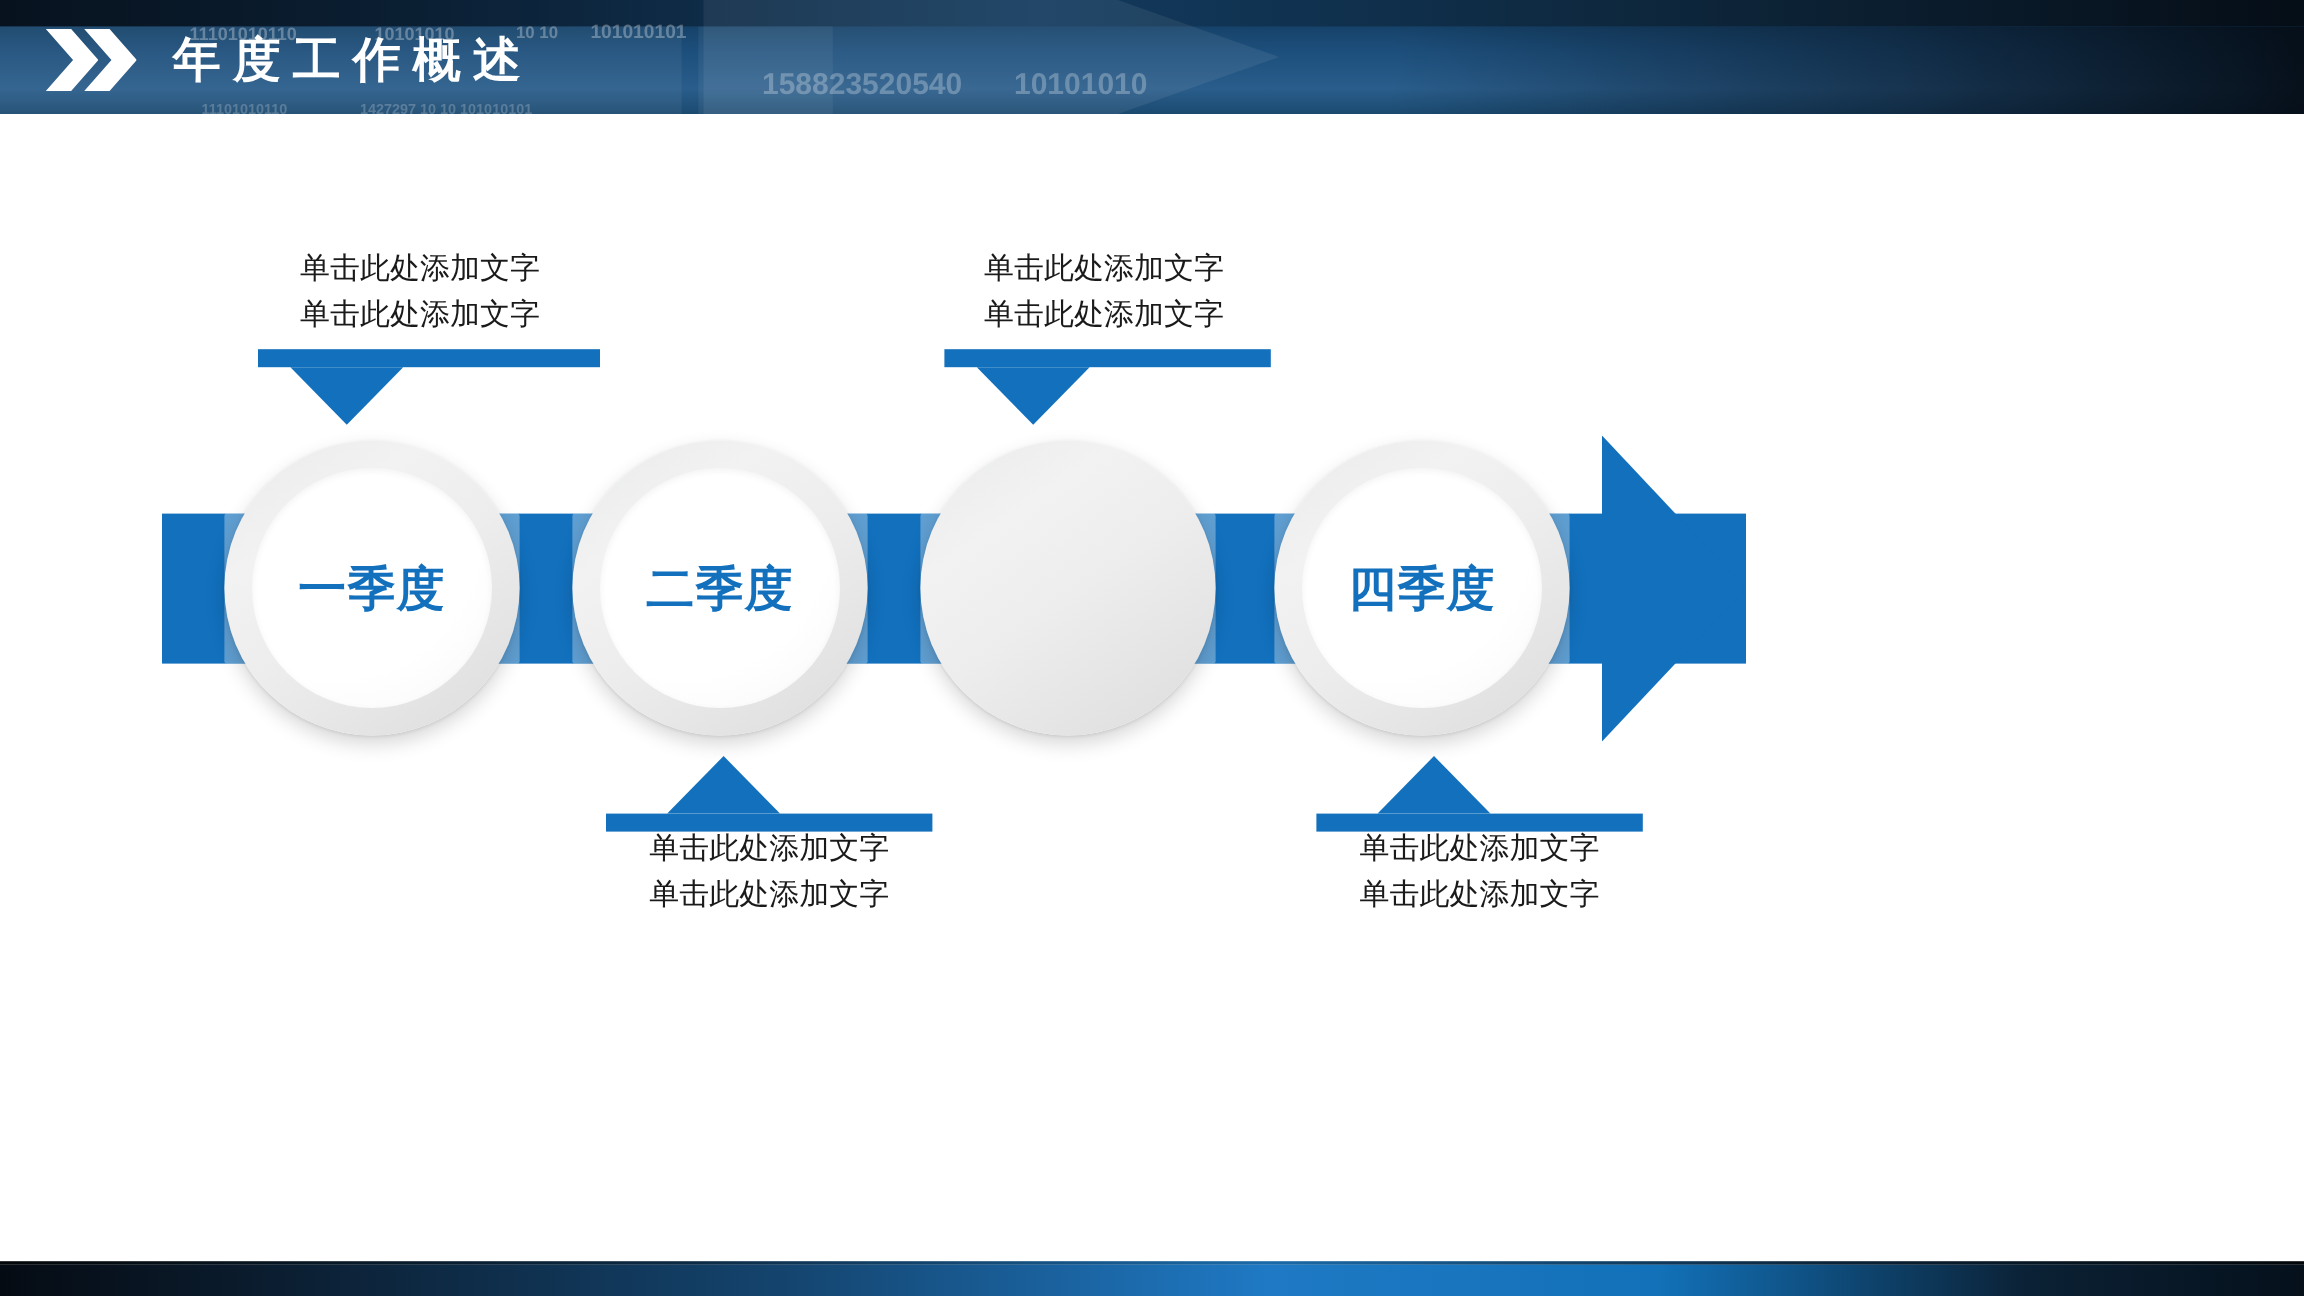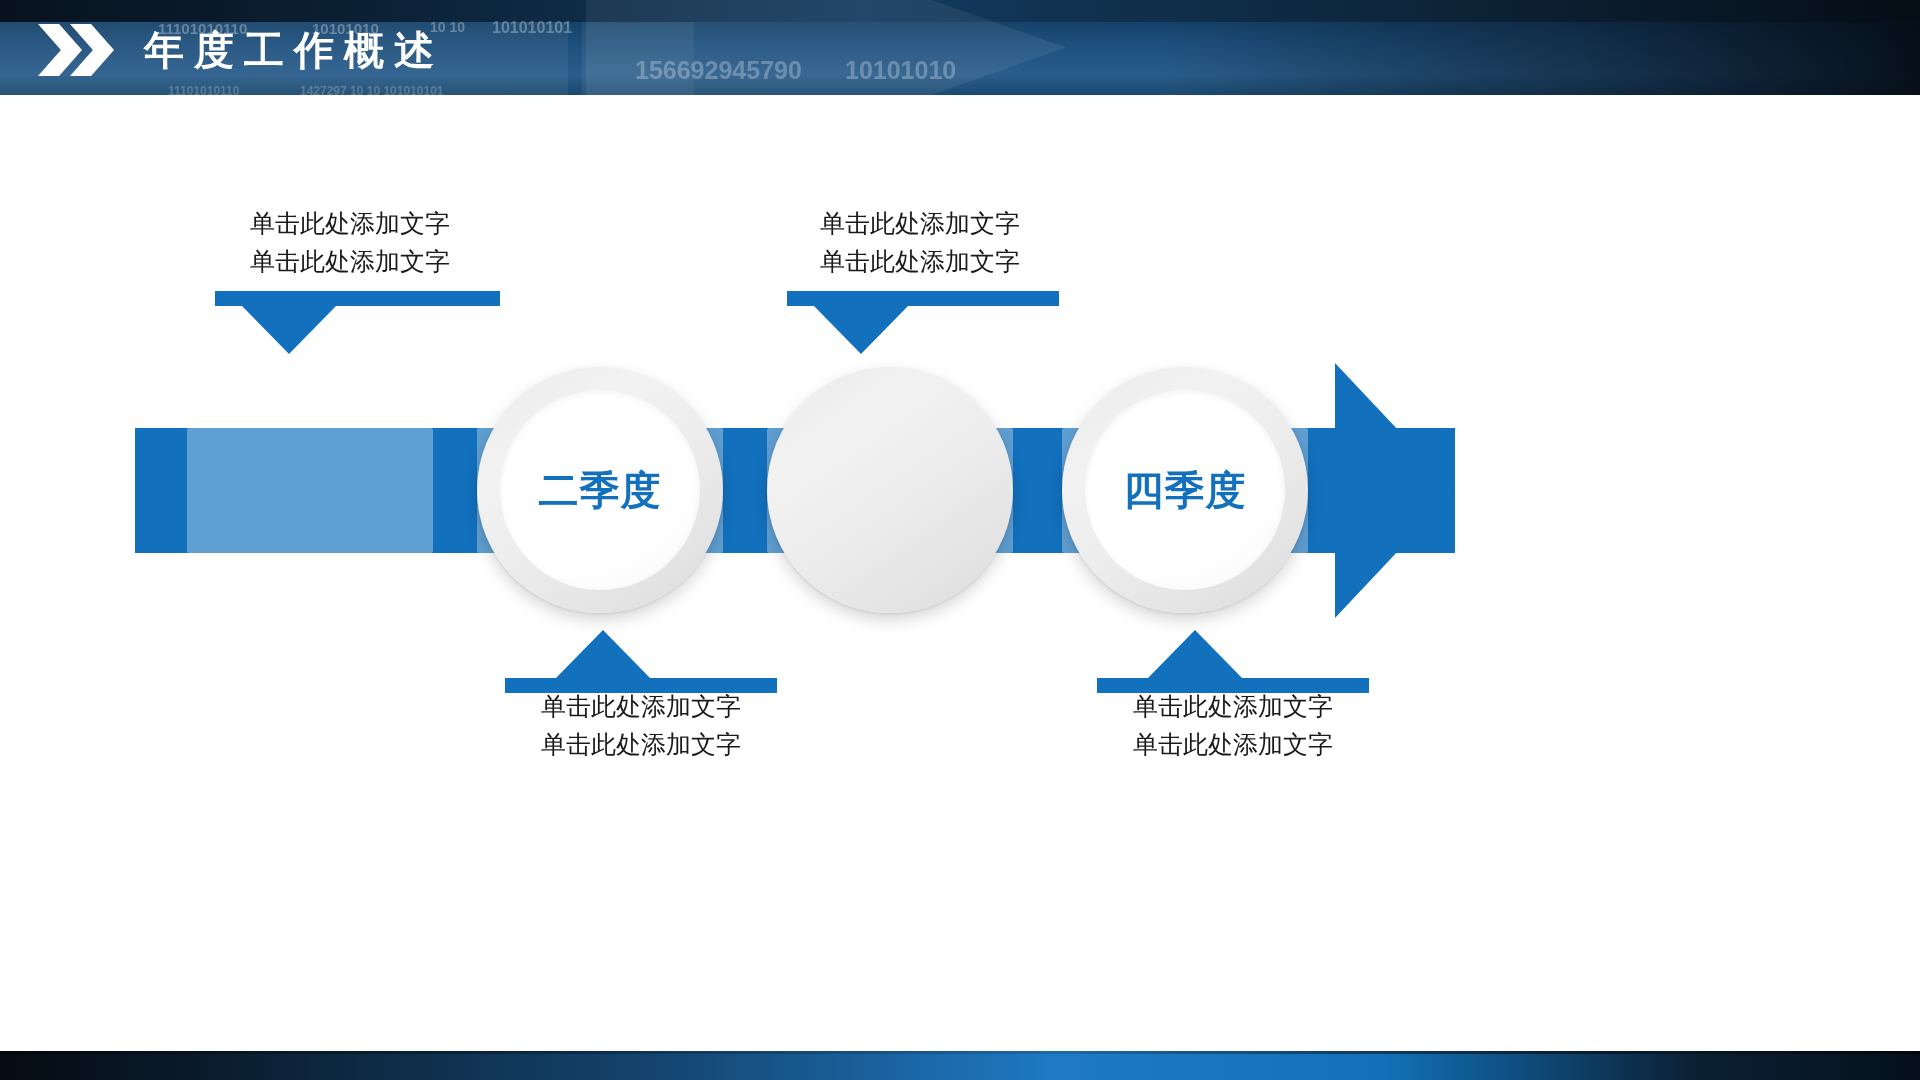--- a/index.html
+++ b/index.html
@@ -146,21 +146,21 @@
   <div class="hdr-topstrip"></div>
   <div class="hdr-panel hdr-panel-a"></div>
   <div class="hdr-panel hdr-panel-b"></div>
   <div class="hdr-bigarrow"></div>
   <div class="hdr-rightfade"></div>
 
   <div class="bin bin-a">11101010110</div>
   <div class="bin bin-b">10101010</div>
   <div class="bin bin-c">10 10</div>
   <div class="bin bin-d">101010101</div>
-  <div class="bin bin-e">156692945790</div>
+  <div class="bin bin-e">158823520540</div>
   <div class="bin bin-f">10101010</div>
   <div class="bin bin-g">11101010110</div>
   <div class="bin bin-h">1427297  10 10 101010101</div>
 
   <div class="chevrons">
     <div class="chev c1"></div>
     <div class="chev c2"></div>
   </div>
 
   <div class="hdr-title">年度工作概述</div>
@@ -183,20 +183,26 @@
   <div class="co-bar" style="left:215px;top:196px;width:285px;"></div>
   <div class="co-tri down" style="left:242px;top:211px;"></div>
 
   <div class="callout" style="left:690px;top:110px;width:460px;">
     <div class="co-text">单击此处添加文字</div>
     <div class="co-text">单击此处添加文字</div>
   </div>
   <div class="co-bar" style="left:787px;top:196px;width:272px;"></div>
   <div class="co-tri down" style="left:814px;top:211px;"></div>
 
+  <div class="node" style="left:187px;">
+    <div class="outer"></div>
+    <div class="inner">
+      <span class="label">一季度</span>
+    </div>
+  </div>
 
   <div class="node" style="left:477px;">
     <div class="outer"></div>
     <div class="inner">
       <span class="label">二季度</span>
     </div>
   </div>
 
   <div class="node" style="left:767px;">
     <div class="outer"></div>

